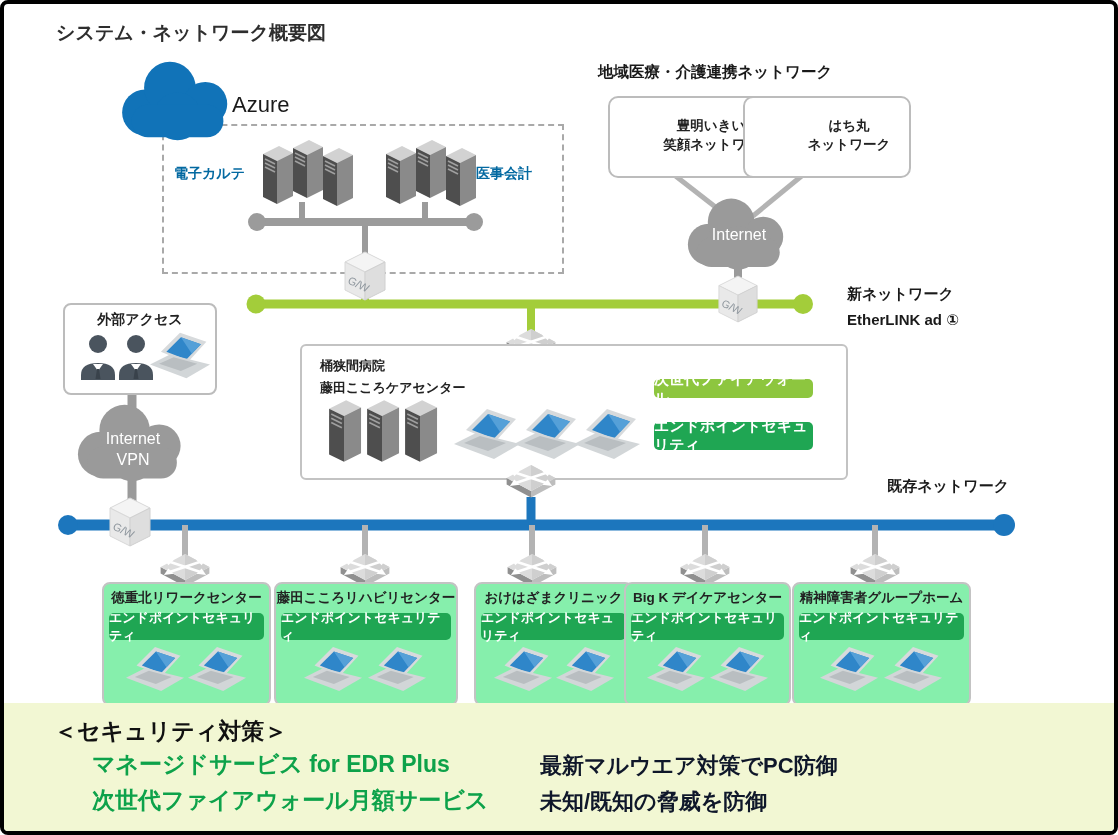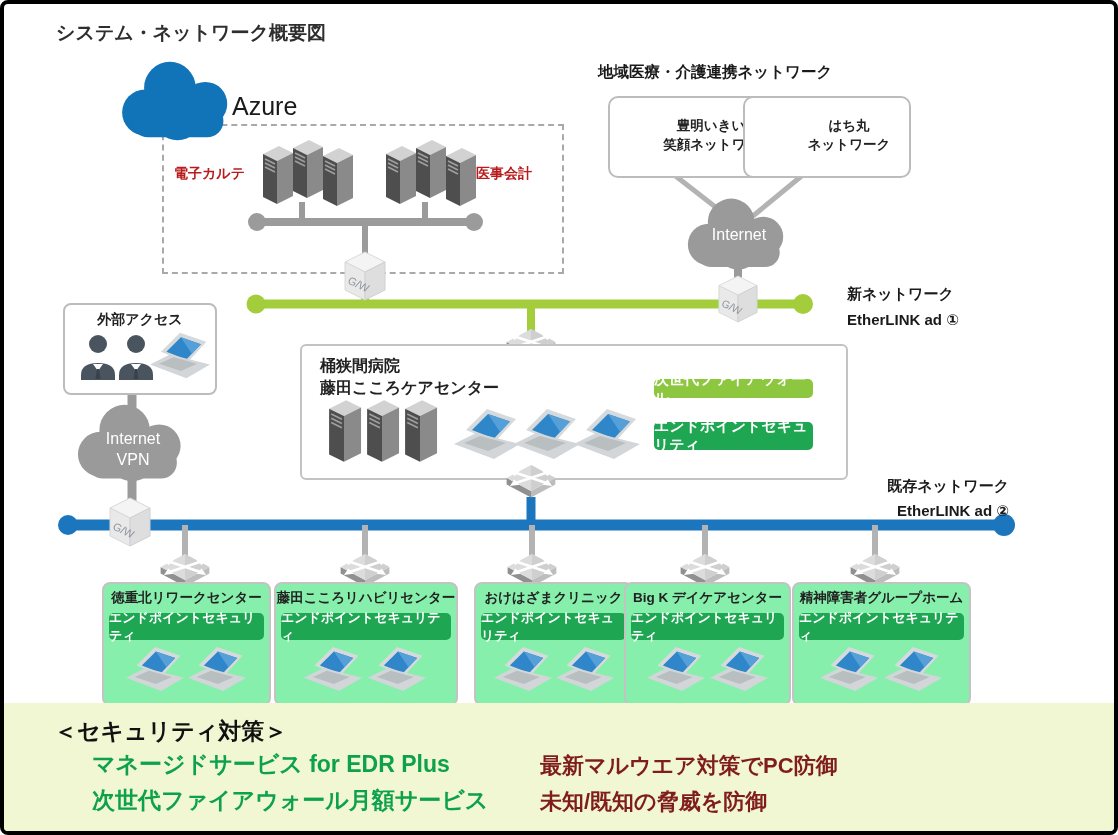--- a/index.html
+++ b/index.html
@@ -4,43 +4,43 @@
 <style>
   html,body{margin:0;padding:0;background:#fff;}
   .canvas{
     position:relative; width:1118px; height:835px; box-sizing:border-box;
     background:#fff; border:4px solid #000; border-radius:8px; overflow:hidden;
     font-family:"Liberation Sans","DejaVu Sans",sans-serif; color:#222;
   }
   .abs{position:absolute;}
   .lbl{position:absolute; white-space:nowrap;}
   .page-title{font-size:19px; font-weight:700; color:#2e2e2e;}
-  .azure-label{font-size:25px; color:#1a1a1a;}
+  .azure-label{font-size:22px; color:#1a1a1a;}
   .seg-label{font-size:15px; font-weight:600; color:#1a1a1a;}
   .dashed-box{border:2px dashed #a9a9a9; background:transparent;}
   .node-box{background:#fff; border:2px solid #bcbcbc; border-radius:10px;padding-left:44px;}
   .node-box .bx-line{display:block; text-align:center; font-size:13.5px; font-weight:600; color:#222; line-height:19px;}
-  .srv-lbl{font-size:14px; font-weight:700; color:#b91c1c;}
+  .srv-lbl{font-size:14px; font-weight:700; color:#0369a1;}
   .cloud-text{color:#fff; font-size:16px; font-weight:500; text-align:center;}
   .hosp-box{background:#fff; border:2px solid #c3c3c3; border-radius:6px;}
-  .hosp-name{font-size:16px; font-weight:700; color:#222; line-height:22px;}
+  .hosp-name{font-size:13px; font-weight:700; color:#222; line-height:22px;}
   .badge{position:absolute; border-radius:5px; color:#fff; font-weight:600;
          display:flex; align-items:center; justify-content:center;}
   .badge-fw{background:#8dc63f; font-size:15px;}
   .badge-ep{background:#1fa653; font-size:15px;}
   .site-box{position:absolute; background:#86efac; border:2px solid #c3c3c3; border-radius:8px;}
   .site-name{position:absolute; left:0; right:0; top:5px; text-align:center;
              font-size:13.5px; font-weight:600; color:#222;}
   .site-badge{position:absolute; left:5px; right:5px; top:29px; height:27px;
               background:#1fa653; border-radius:5px; color:#fff; font-size:13px; font-weight:600;
               display:flex; align-items:center; justify-content:center;}
   .banner{position:absolute; left:0; right:0; top:699px; bottom:0; background:#f2f7d3;}
   .banner-head{position:absolute; left:50px; top:13px; font-size:23px; font-weight:700; color:#111;}
   .svc{position:absolute; left:88px; font-size:23px; font-weight:700; color:#0da24a;}
-  .svc-desc{position:absolute; left:536px; font-size:22px; font-weight:600; color:#7f1d1d;}
+  .svc-desc{position:absolute; left:536px; font-size:22px; font-weight:600; color:#0f172a;}
   .ext-box{background:#fff; border:2px solid #bcbcbc; border-radius:8px;}
   .ext-label{position:absolute; left:0; right:0; top:6px; text-align:center; font-size:14px; font-weight:700;}
   svg{display:block;}
 </style>
 </head>
 <body>
 
 <svg width="0" height="0" style="position:absolute" aria-hidden="true">
   <defs>
     <g id="icon-server">
@@ -235,21 +235,20 @@
     </svg>
   <div class="lbl cloud-text" style="left:68px; top:424px; width:122px; line-height:21px">
     <span>Internet</span><br>
     <span>VPN</span>
   </div>
   <svg class="abs" style="left:104px; top:492px" width="44" height="52" viewBox="0 0 44 52">
       <use href="#icon-gw"></use>
     </svg>
 
   <div class="lbl seg-label" style="left:790px; top:473px; width:215px; text-align:right">既存ネットワーク</div>
-  <div class="lbl seg-label" style="left:790px; top:498px; width:215px; text-align:right">EtherLINK ad ②</div>
 
   <svg class="abs" style="left:155px; top:547px" width="52" height="40" viewBox="0 0 64 46">
       <use href="#icon-switch"></use>
     </svg>
   <svg class="abs" style="left:335px; top:547px" width="52" height="40" viewBox="0 0 64 46">
       <use href="#icon-switch"></use>
     </svg>
   <svg class="abs" style="left:502px; top:547px" width="52" height="40" viewBox="0 0 64 46">
       <use href="#icon-switch"></use>
     </svg>

